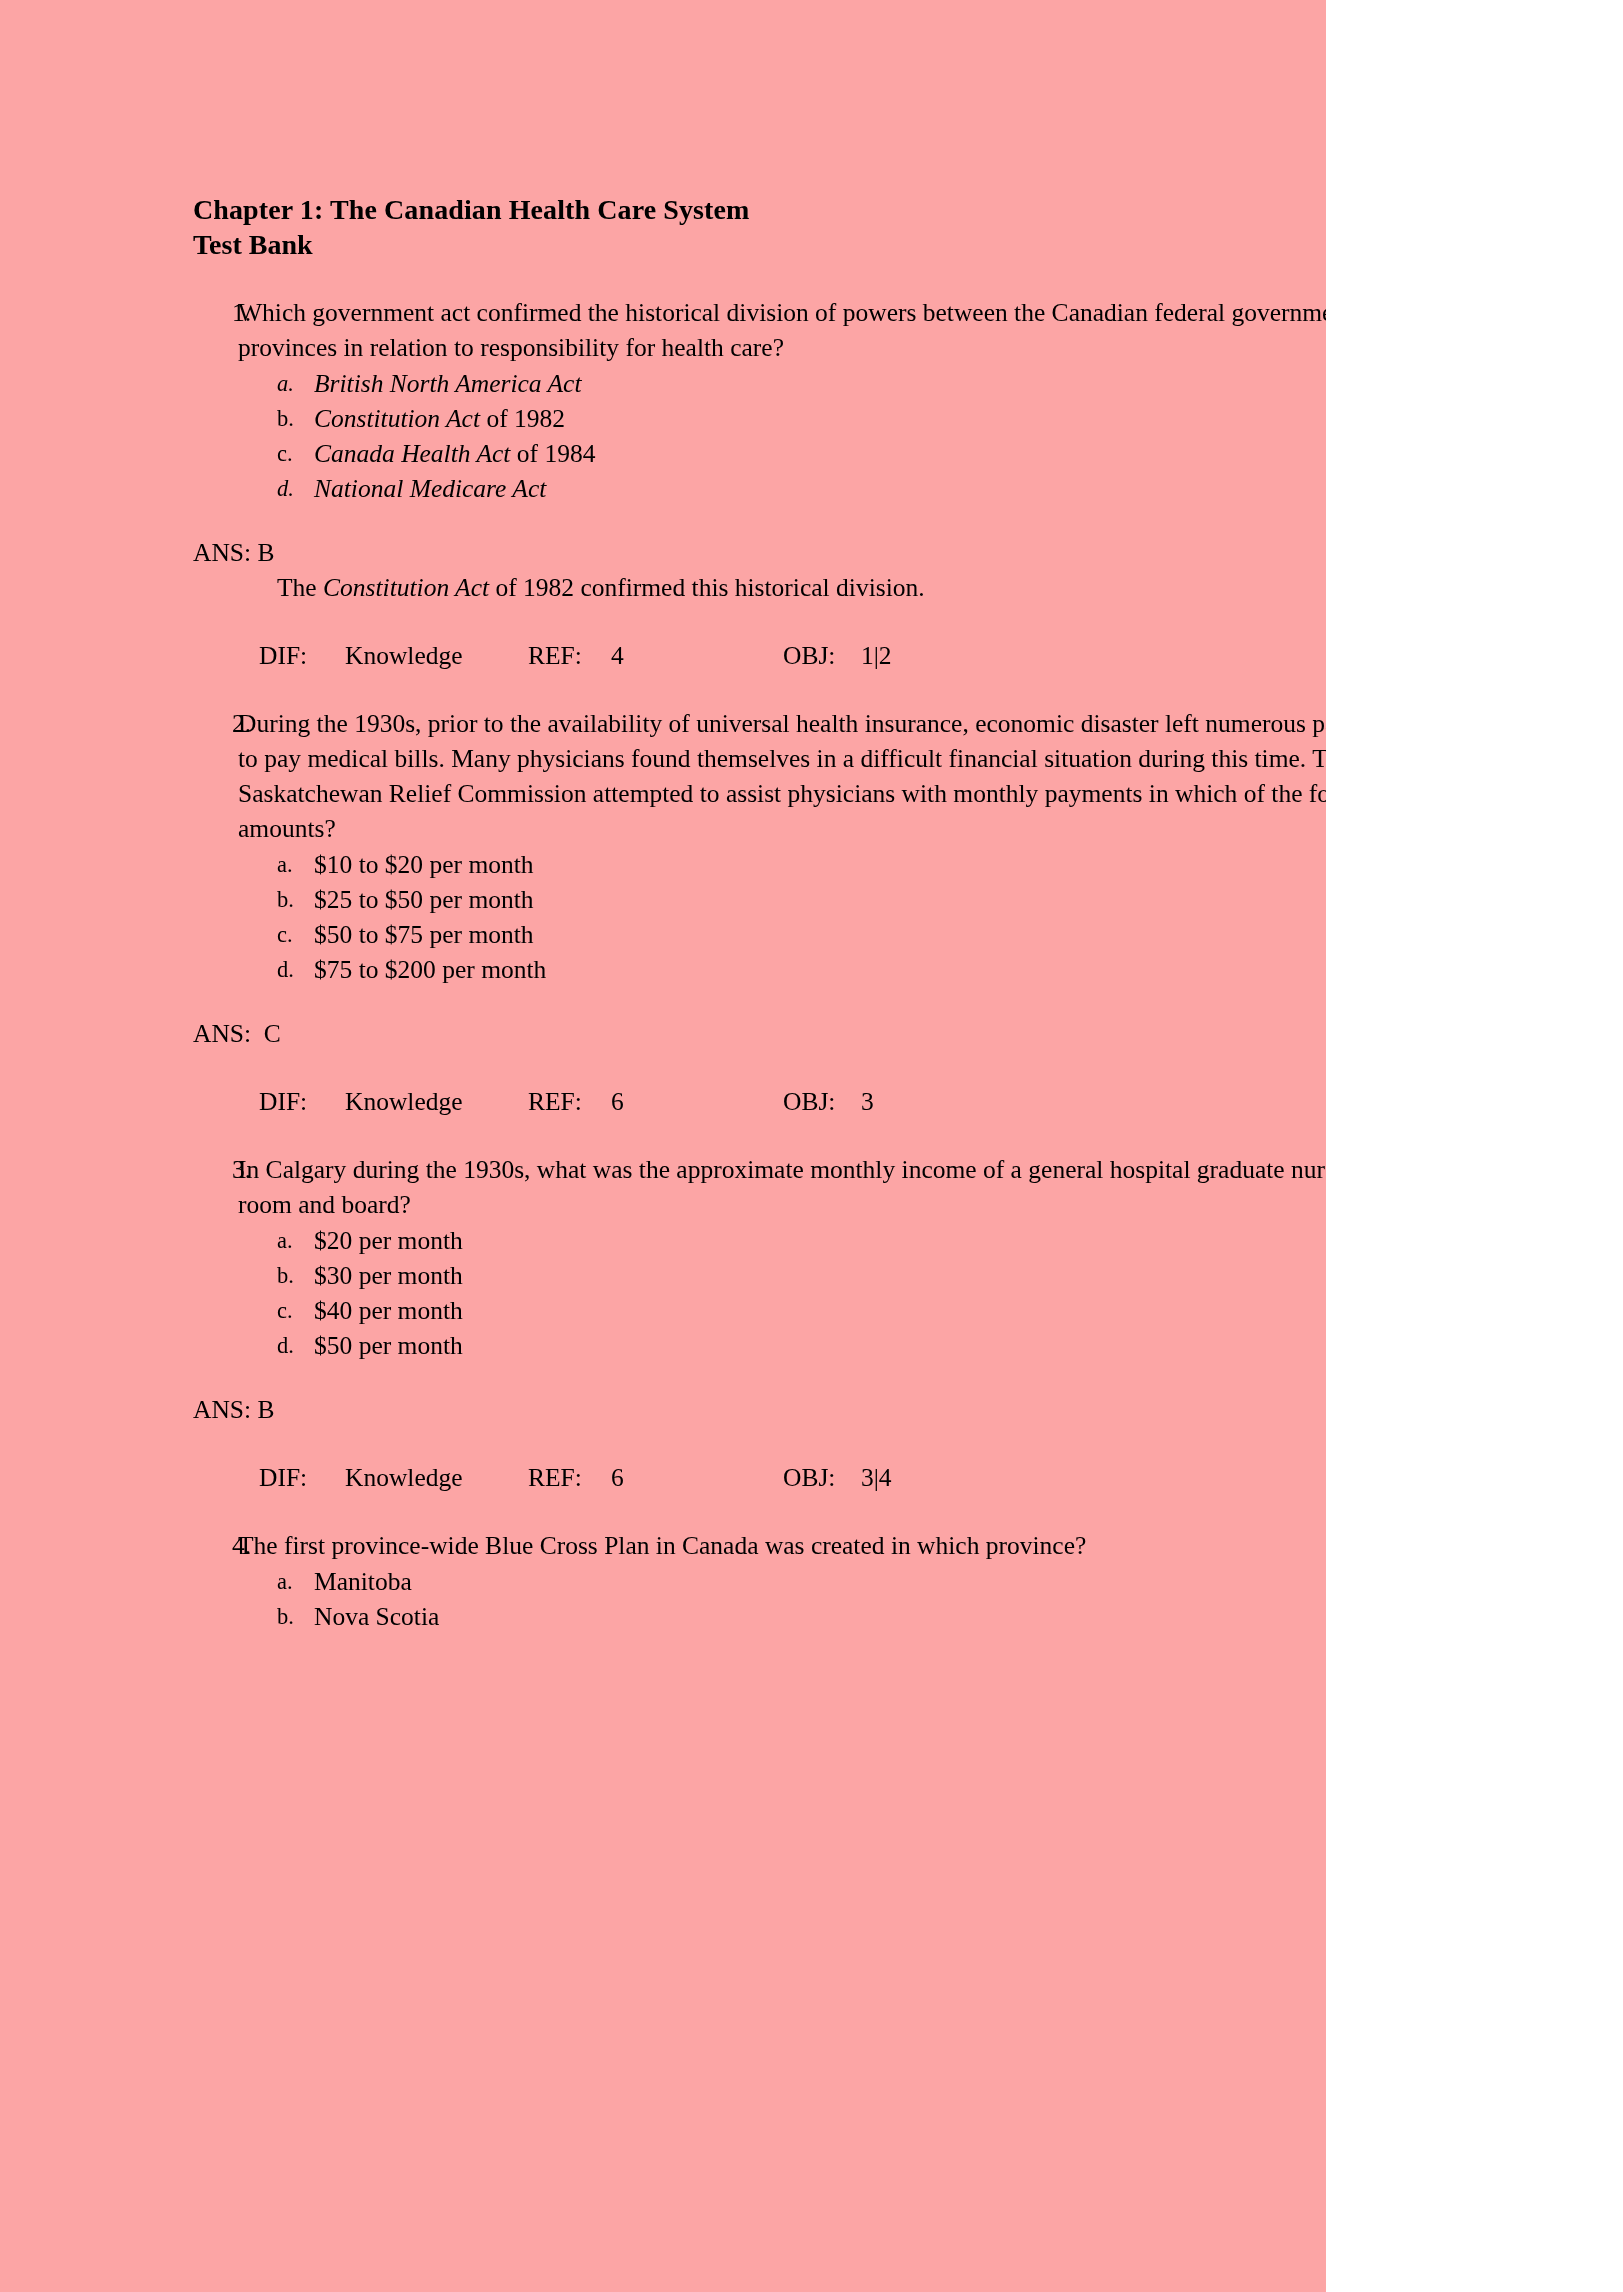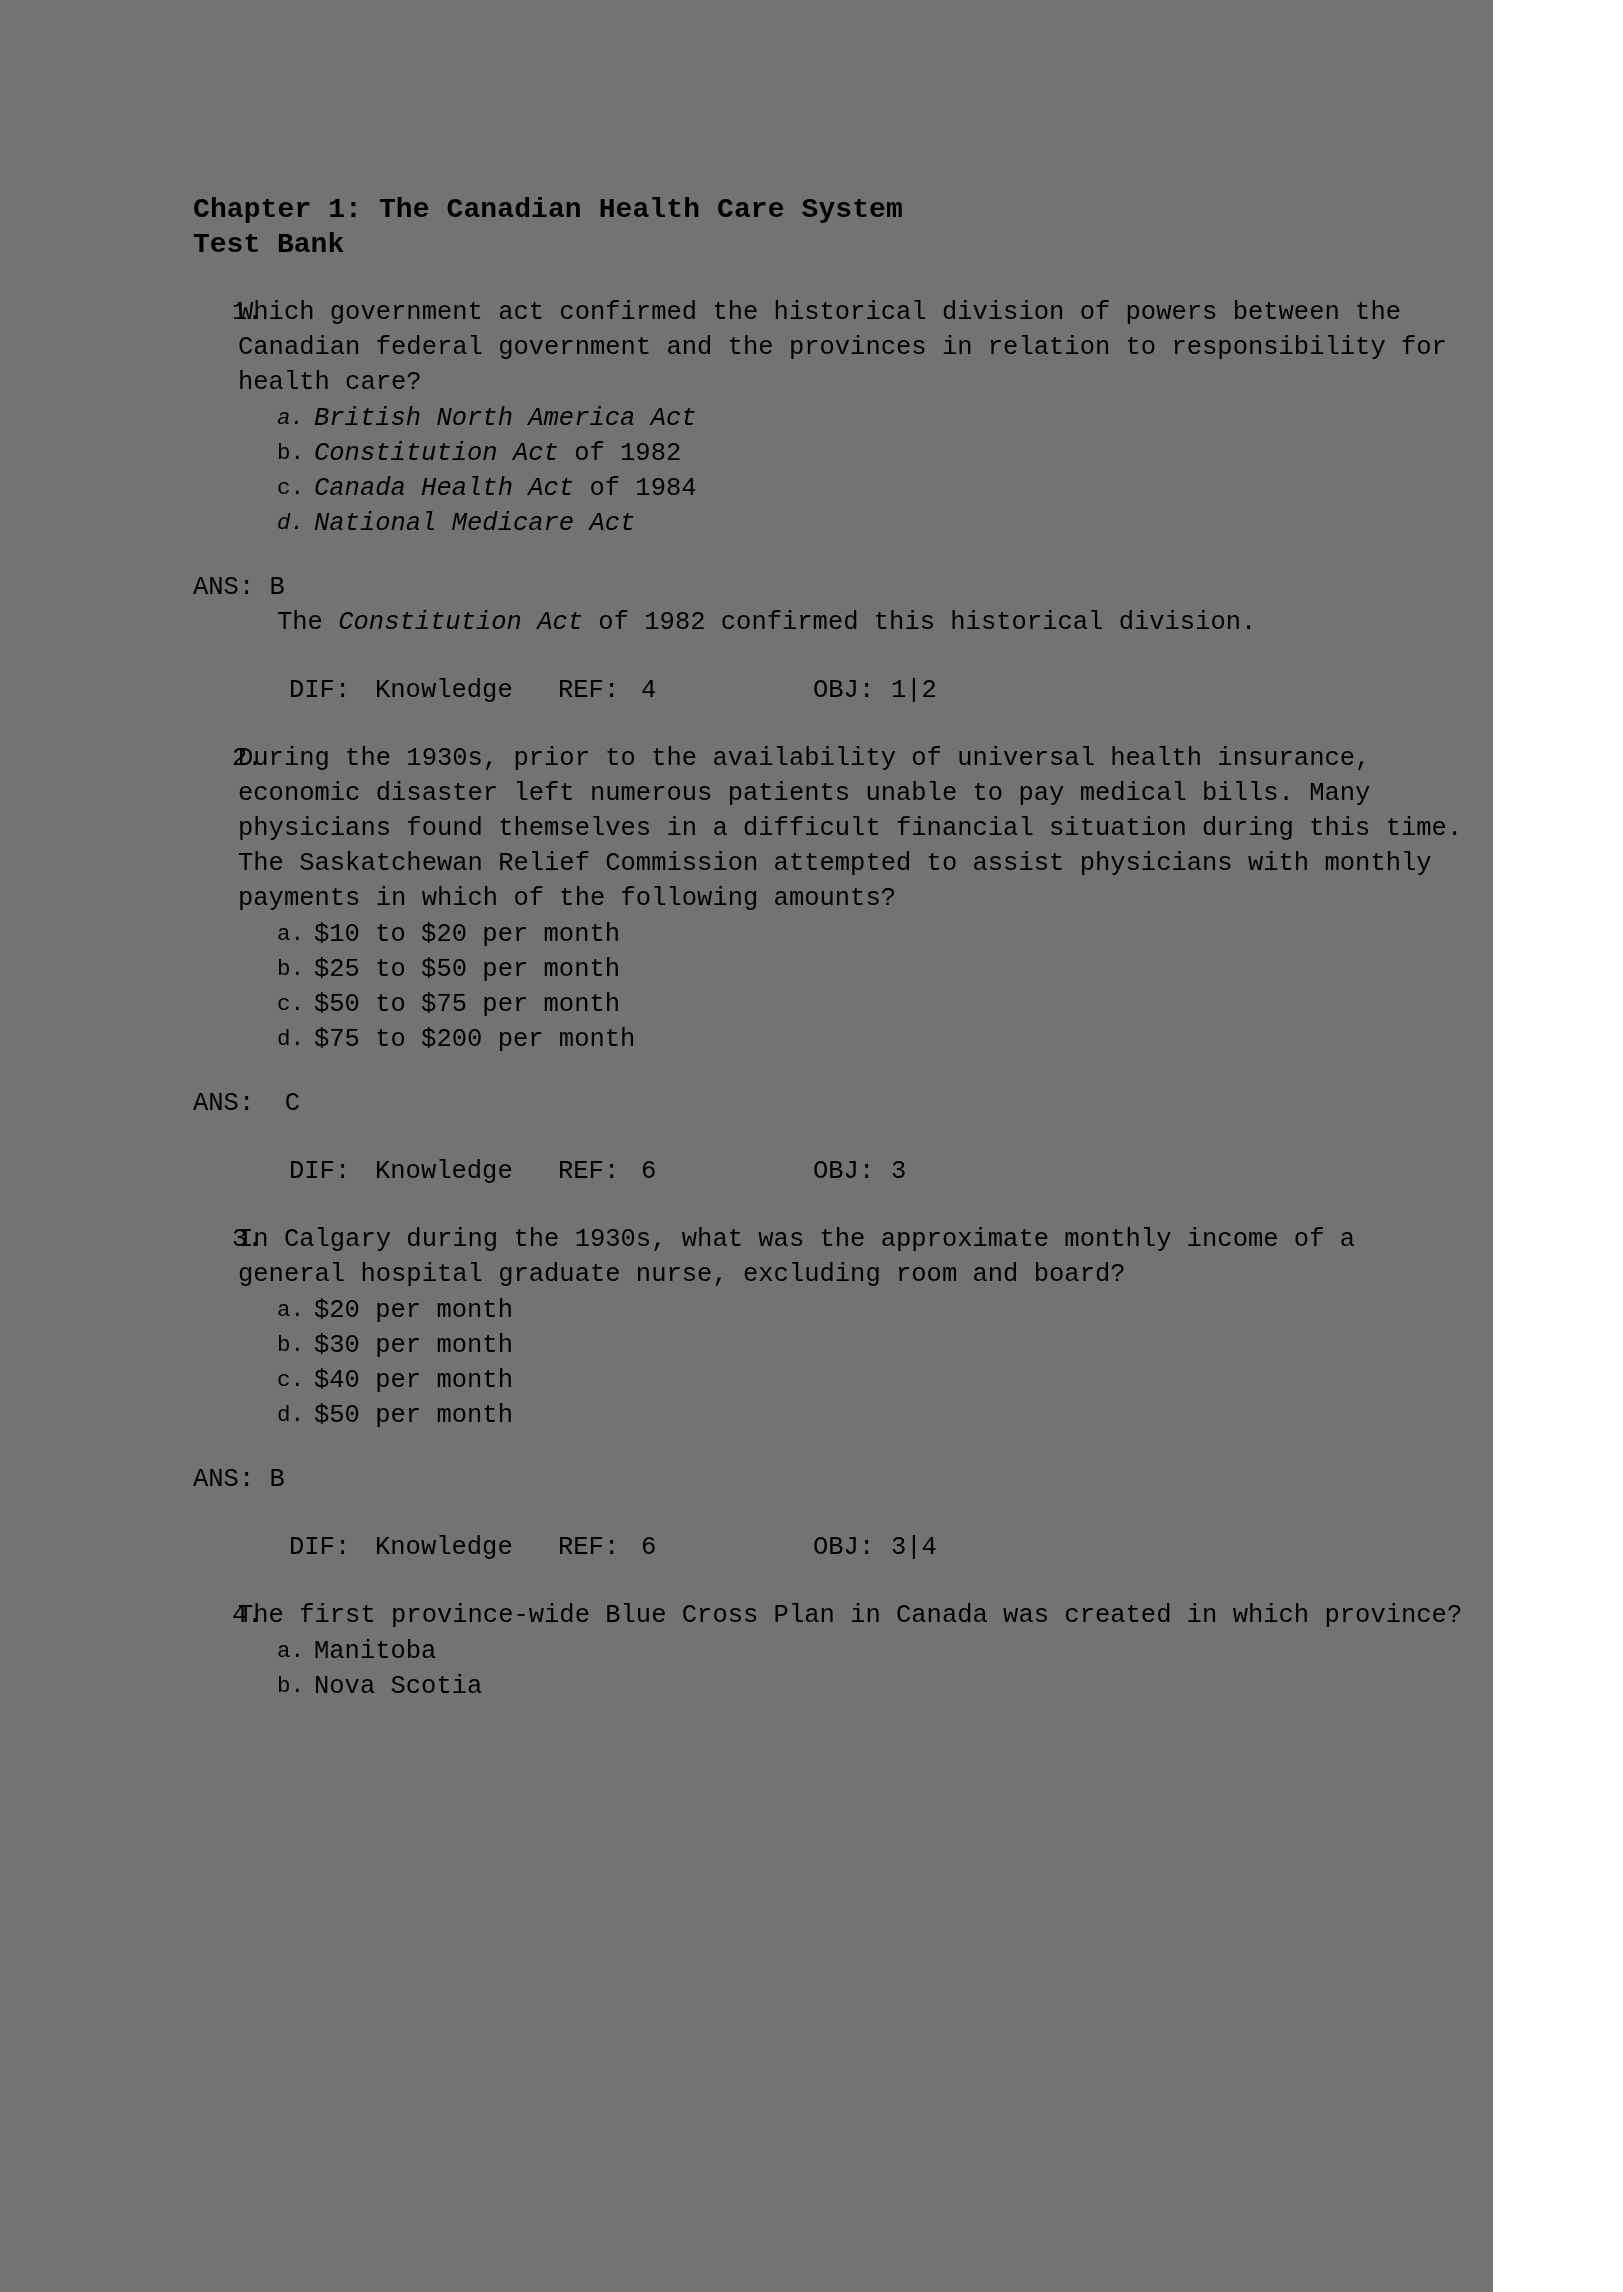--- a/index.html
+++ b/index.html
@@ -9,25 +9,24 @@
   }
   body {
     width: 1623px;
     height: 2293px;
     font-family: "Liberation Serif", "DejaVu Serif", serif;
     color: #000000;
     -webkit-font-smoothing: antialiased;
   }
   .page {
     position: relative;
-    width: 1493px;
+    width: 1326px;
     height: 2293px;
-    background: #737373;
+    background: #fca5a5;
     overflow: hidden;
-    font-family: Liberation Mono, monospace;
   }
   .content {
     position: absolute;
     left: 193px;
     top: 192px;
     width: 1274px;
   }
 
   
   .doc-title {
@@ -115,21 +114,21 @@
     font-size: 25.5px;
     line-height: 35px;
     text-align: left;
   }
   .rationale i {
     font-style: italic;
   }
 
   
   .meta-line {
-    margin-left: 96px;
+    margin-left: 66px;
     margin-top: 33px;
     font-size: 25.5px;
     line-height: 35px;
     display: flex;
     align-items: baseline;
   }
   .meta-dif-label { flex: 0 0 86px; width: 86px; }
   .meta-dif-value { flex: 0 0 183px; width: 183px; }
   .meta-ref-label { flex: 0 0 83px; width: 83px; }
   .meta-ref-value { flex: 0 0 172px; width: 172px; }

